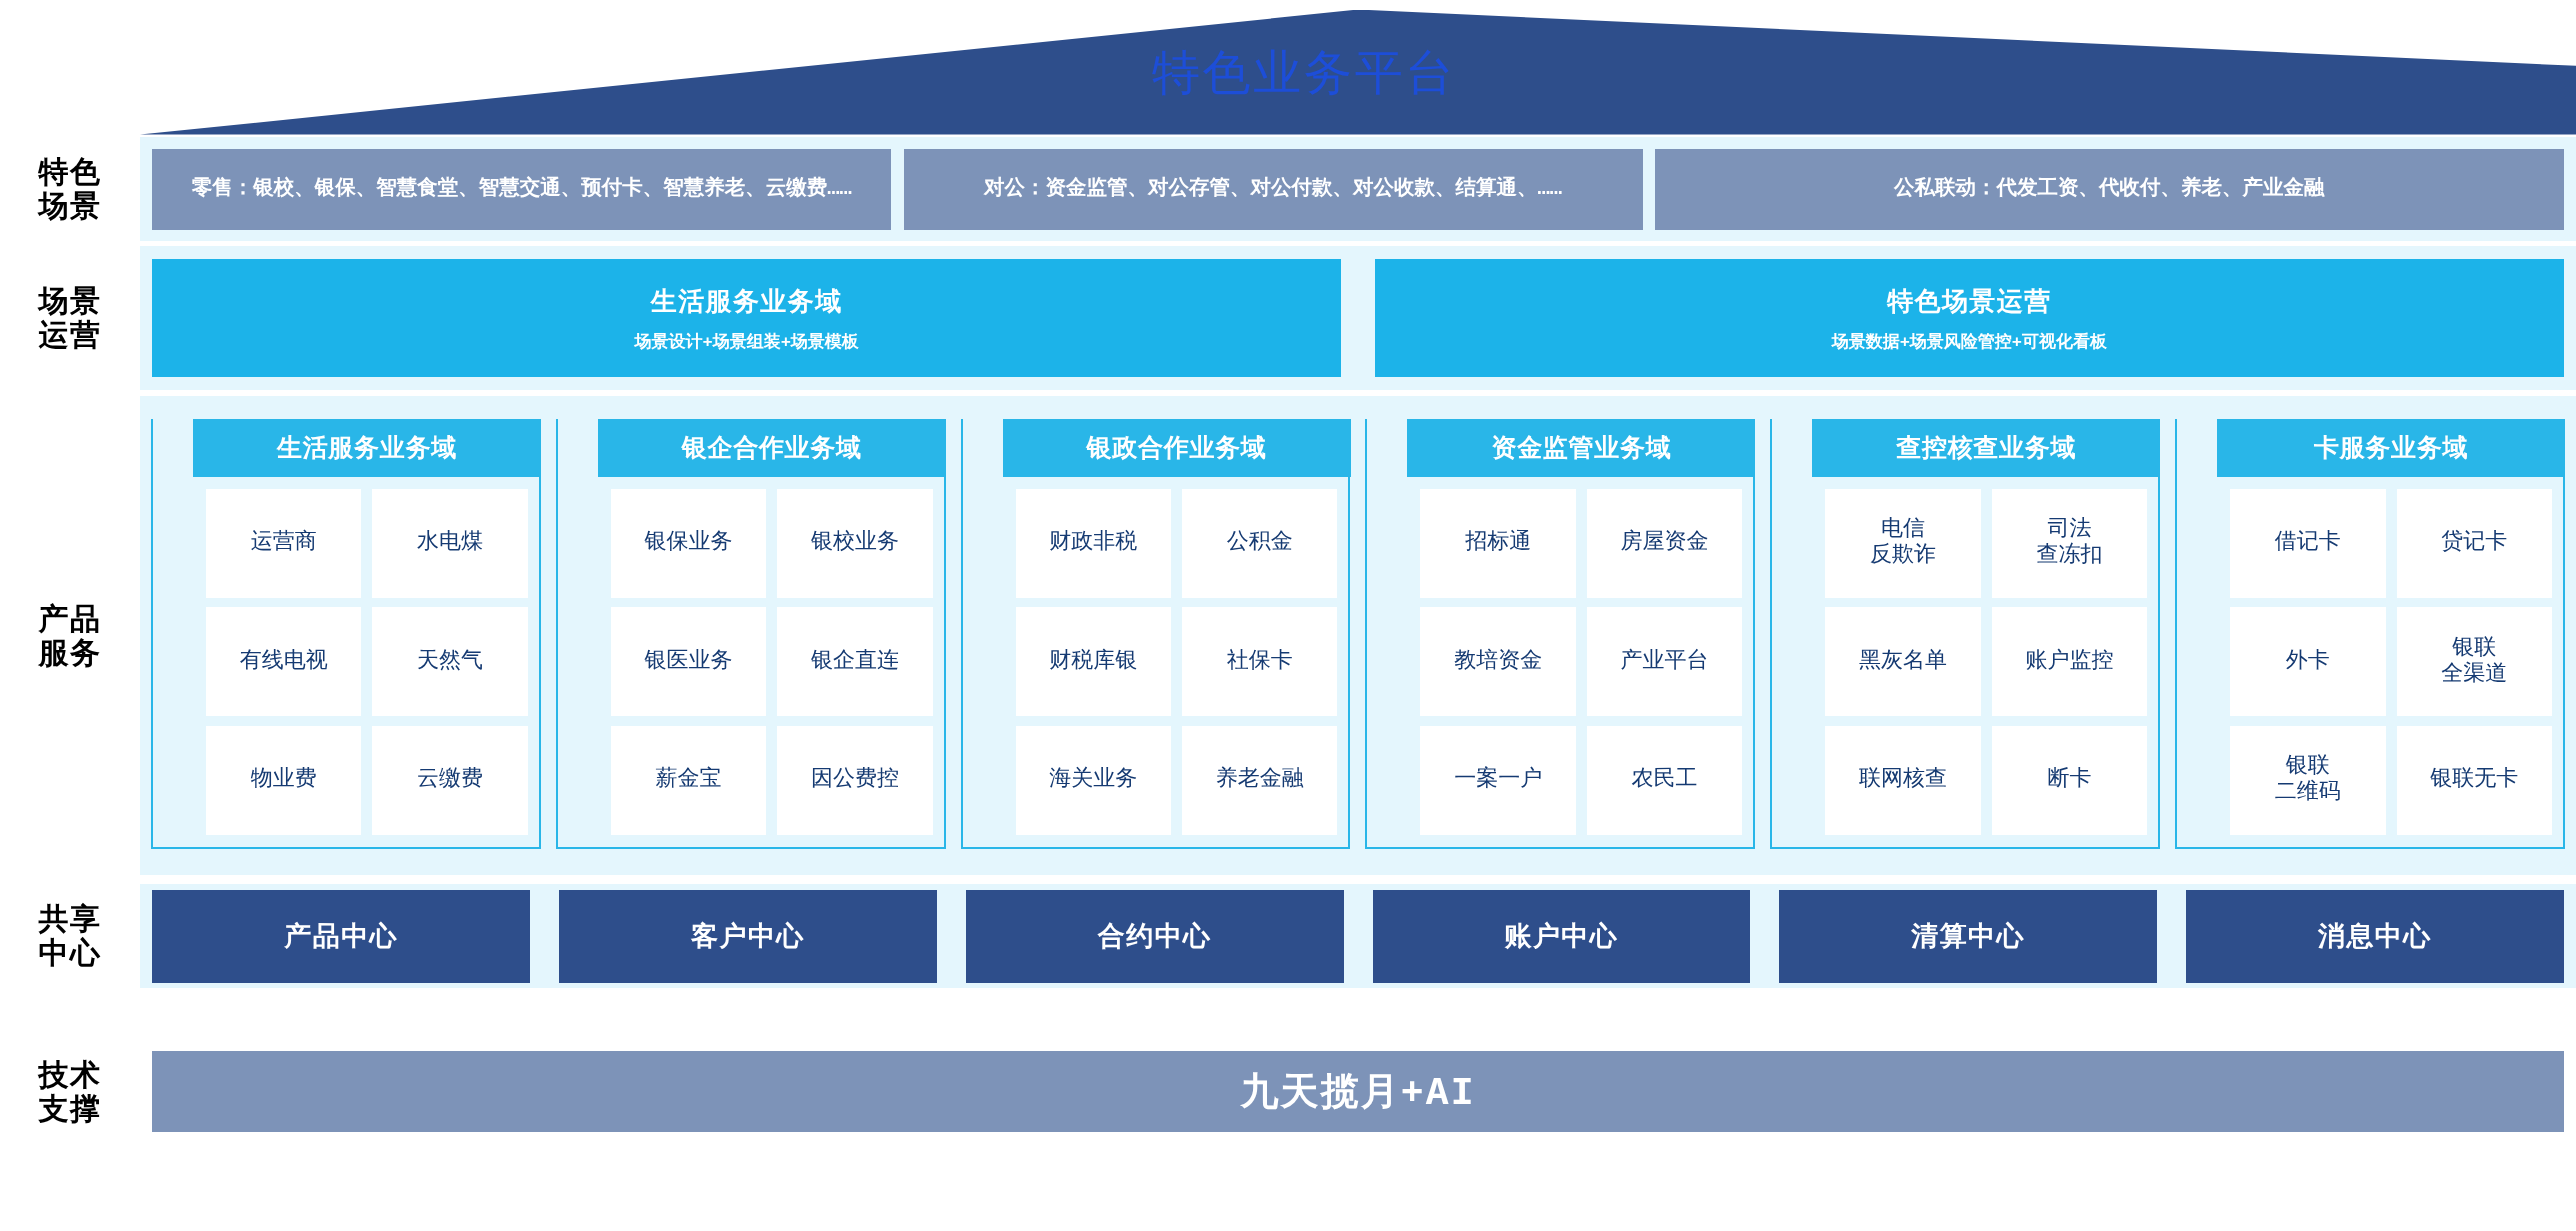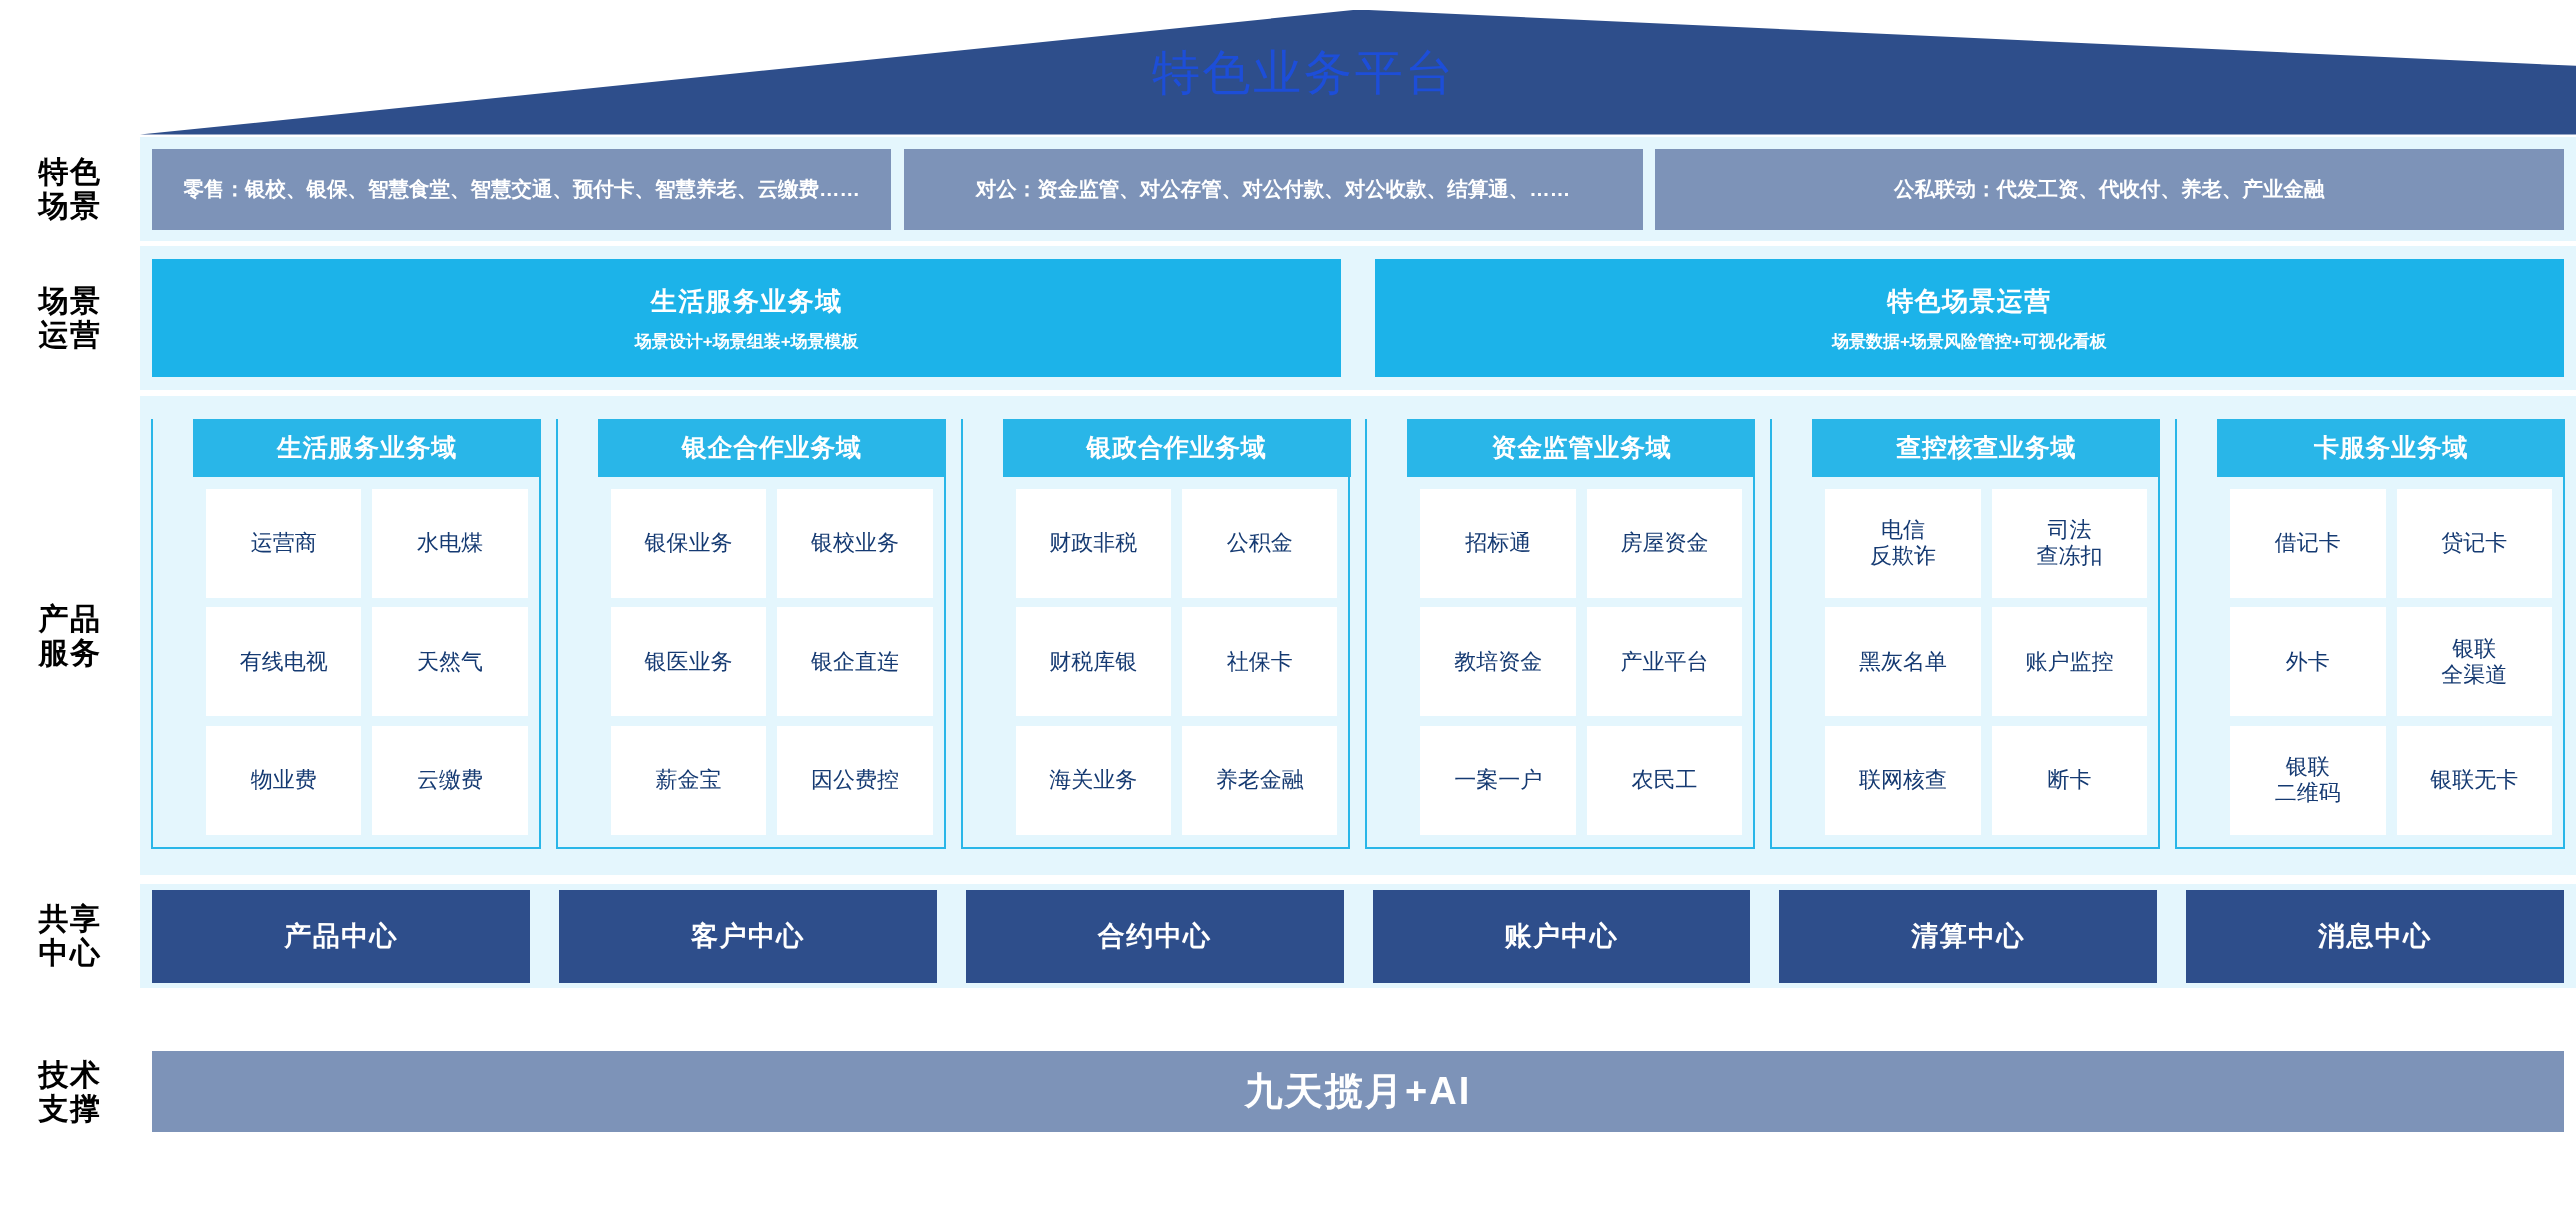--- a/index.html
+++ b/index.html
@@ -65,20 +65,21 @@
     line-height: 1.12;
     letter-spacing: 1.4px;
     white-space: pre-line;
   }
   .band {
     flex: 1 1 auto;
     background: #e4f6fd;
     display: flex;
     align-items: center;
     box-sizing: border-box;
+    font-family: Liberation Mono, monospace;
   }
 
   
   #row-scenarios { top: 137px; height: 104px; }
   #row-scenarios .band {
     padding: 9.6px 12.3px;
     gap: 12.3px;
   }
   .scenario-box {
     background: #7d93b8;

